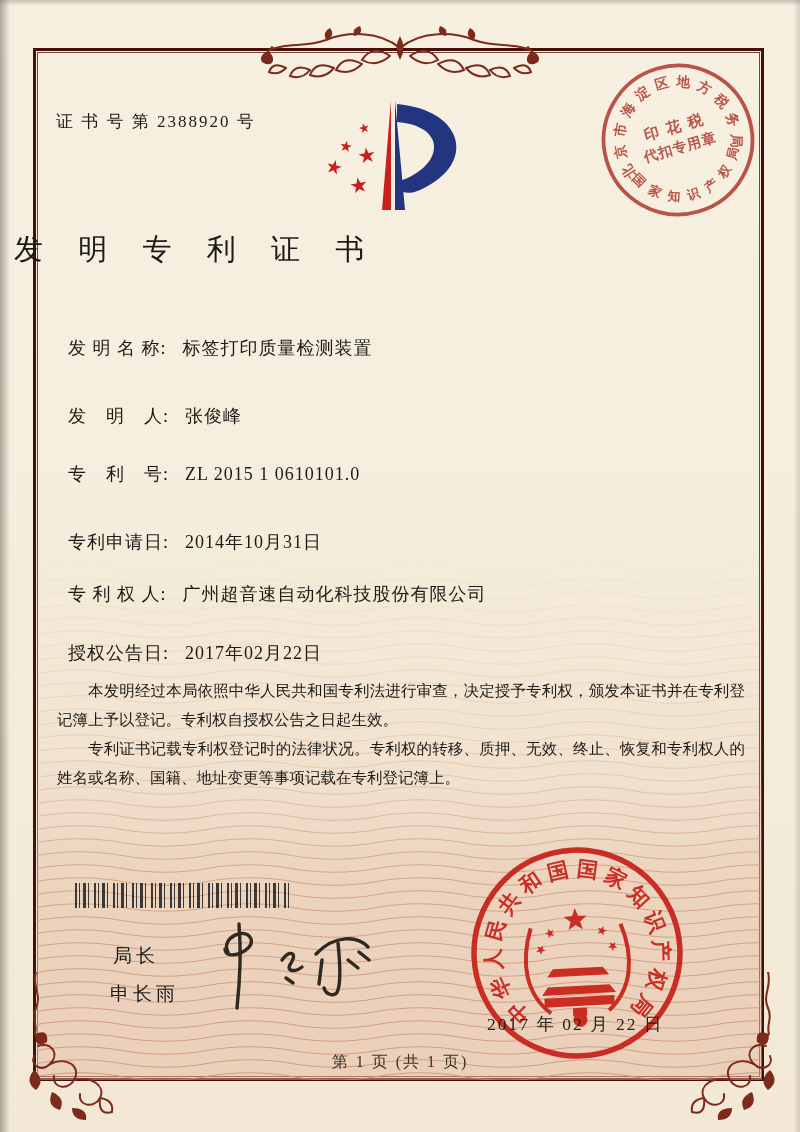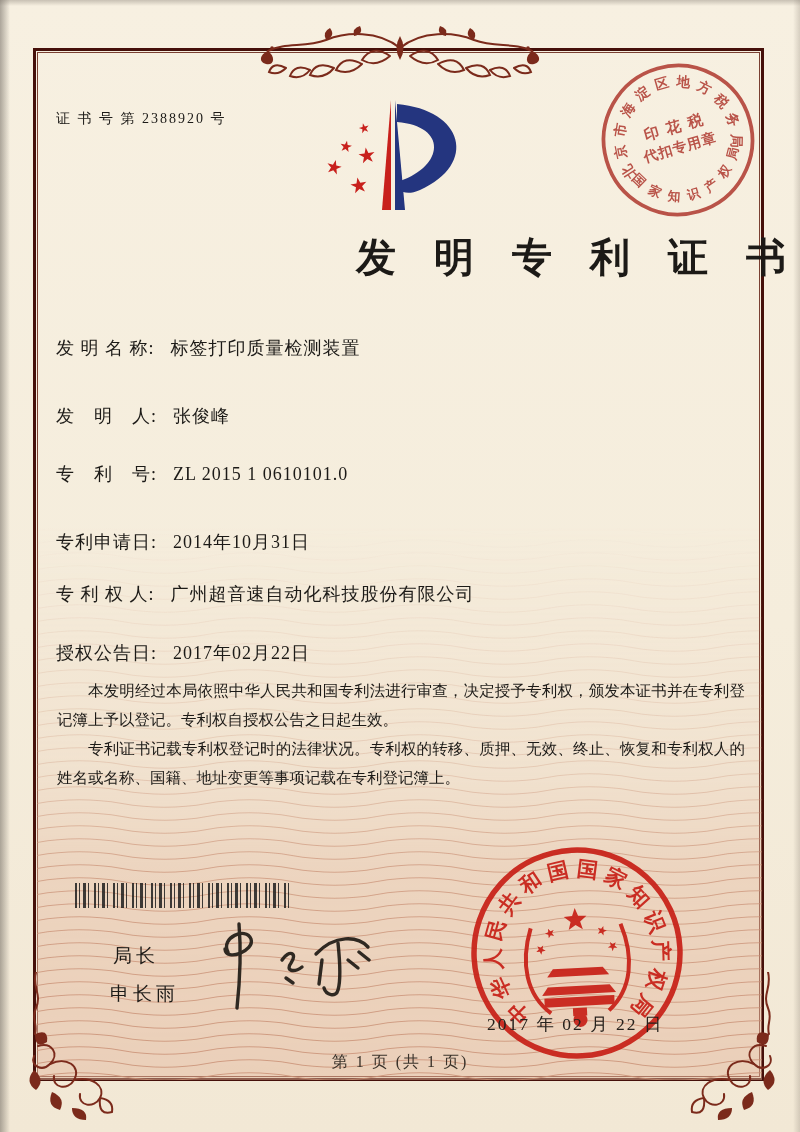--- a/index.html
+++ b/index.html
@@ -15,36 +15,36 @@
     background:linear-gradient(180deg,rgba(130,122,112,.4),rgba(130,122,112,0));z-index:50;}
   .scan-edge-right{position:absolute;right:0;top:0;width:7px;height:100%;
     background:linear-gradient(270deg,rgba(140,130,118,.3),rgba(140,130,118,0));z-index:50;}
 
   .frame{position:absolute;left:33px;top:48px;width:731px;height:1033px;
     border:3px solid #46100a;box-sizing:border-box;}
   .frame-inner{position:absolute;inset:1px;border:1px solid #7a4032;}
 
   .waves{position:absolute;left:37px;top:524px;z-index:1;pointer-events:none;}
 
-  .cert-no{position:absolute;left:56px;top:110px;font-size:14px;letter-spacing:2px;z-index:3;}
+  .cert-no{position:absolute;left:56px;top:110px;font-size:17px;letter-spacing:2px;z-index:3;}
 
   .logo{position:absolute;left:298px;top:90px;width:204px;height:130px;z-index:3;}
   .logo .star{position:absolute;color:#c8201c;transform:translate(-50%,-50%);line-height:1;}
   .logo svg{position:absolute;left:0;top:0;}
 
   .tax-stamp{position:absolute;left:598px;top:60px;width:160px;height:160px;z-index:4;
     transform:rotate(-16deg);opacity:.92;}
   .tax-stamp text{fill:#b4463c;font-weight:bold;font-family:"Liberation Serif",serif;}
 
-  .doc-title{position:absolute;left:0;top:230px;width:100%;text-align:right;
-    font-size:40px;font-weight:bold;letter-spacing:14px;text-indent:14px;z-index:3;}
+  .doc-title{position:absolute;left:0;top:230px;width:100%;text-align:left;
+    font-size:29px;font-weight:normal;letter-spacing:14px;text-indent:14px;z-index:3;}
 
   .fields{position:absolute;left:56px;top:336px;width:660px;z-index:3;}
   .field-row{position:absolute;left:0;font-size:18px;letter-spacing:1px;white-space:pre;}
-  .field-row .lab{display:inline-block;}
+  .field-row .lab{display:inline-block;margin-left:12px;}
   .field-row .val{margin-left:16px;}
   .fr0{top:0px;} .fr1{top:68px;} .fr2{top:126px;} .fr3{top:194px;} .fr4{top:246px;} .fr5{top:305px;}
 
   .body-text{position:absolute;left:56px;top:676px;width:690px;z-index:3;
     font-size:15.5px;line-height:1.84;text-align:justify;}
   .body-text p{margin:1px;text-indent:2em;}
 
   .barcode{position:absolute;left:75px;top:883px;width:216px;height:25px;z-index:3;opacity:.85;
     background:repeating-linear-gradient(90deg,
       #1d1d1d 0 2px,transparent 2px 4px,

